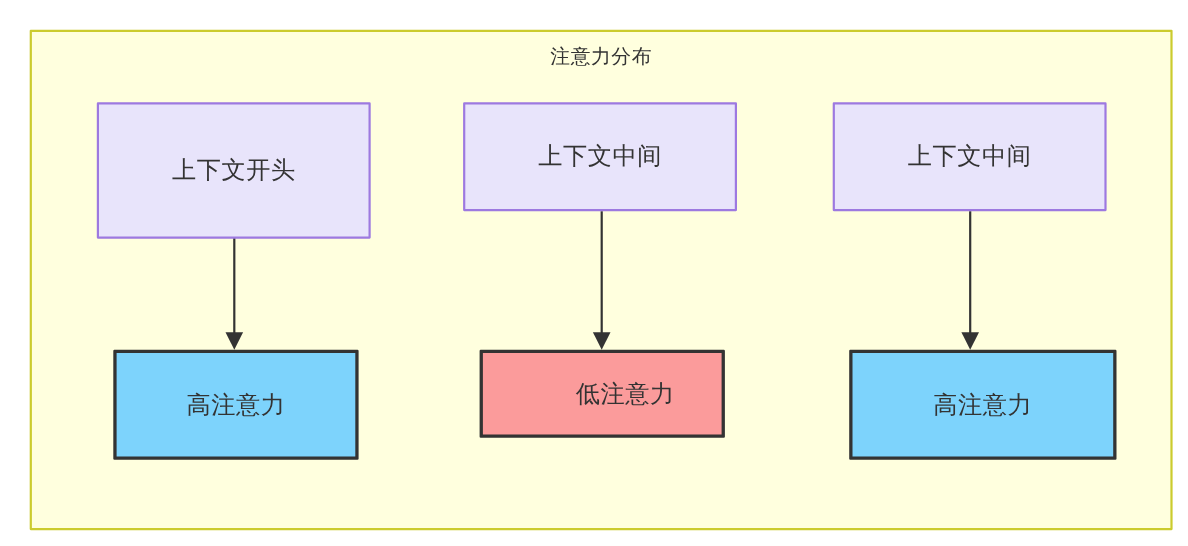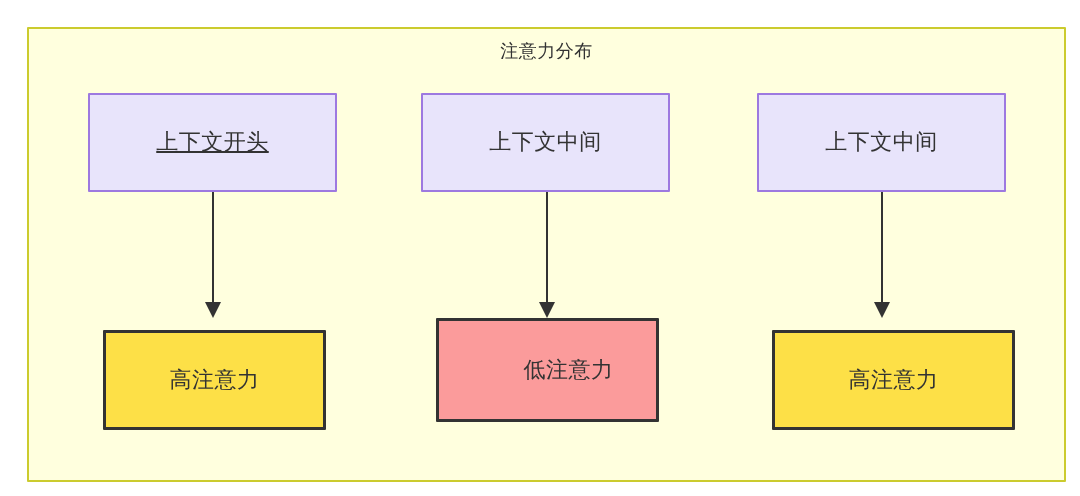--- a/index.html
+++ b/index.html
@@ -65,36 +65,35 @@
     border: 2px solid #9d79e0;
     color: #333333;
   }
 
   .node.attention {
     border: 3px solid #333333;
     color: #333333;
   }
 
   .node.high {
-    background: #fde047;
-    margin-top: 12px;
+    background: #7dd3fc;
   }
 
   .node.low {
     background: #fb9b9b;
   }
 
   
-  #ctx-start  { left: 88px;  top: 93px; width: 249px; height: 99px; text-decoration: underline; }
+  #ctx-start  { left: 88px;  top: 93px; width: 249px; height: 124px; }
   #ctx-middle { left: 421px; top: 93px; width: 249px; height: 99px; }
   #ctx-end    { left: 757px; top: 93px; width: 249px; height: 99px; }
 
   
   #att-start  { left: 103px; top: 318px; width: 223px; height: 100px; }
-  #att-middle { left: 436px; top: 318px; width: 223px; height: 104px; padding-left: 42px; }
+  #att-middle { left: 436px; top: 318px; width: 223px; height: 80px; padding-left: 42px; }
   #att-end    { left: 772px; top: 318px; width: 243px; height: 100px; }
 
   
   .edge-layer {
     position: absolute;
     left: 0;
     top: 0;
     width: 1080px;
     height: 496px;
     pointer-events: none;

